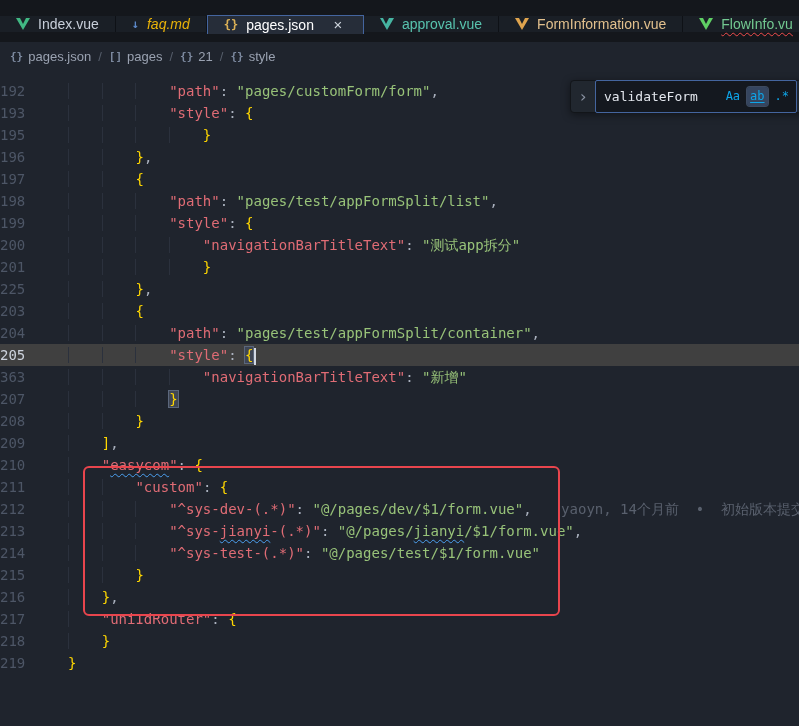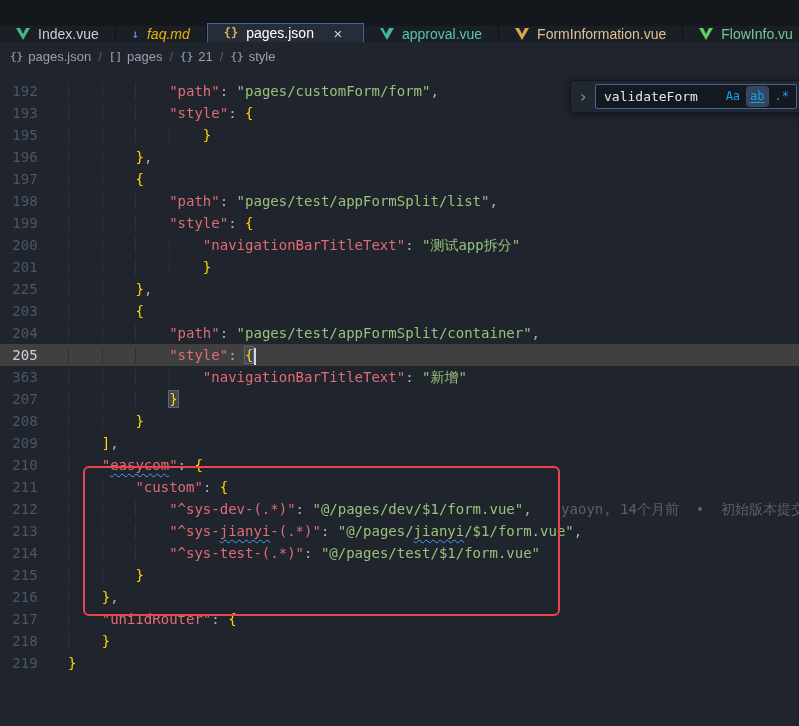--- a/index.html
+++ b/index.html
@@ -1,20 +1,20 @@
 <!DOCTYPE html>
 <html><head>
 <meta charset="utf-8">
 <style>
   *{box-sizing:border-box;margin:0;padding:0}
   html,body{width:799px;height:726px;overflow:hidden;background:#14171c}
   .window{width:799px;height:726px;position:relative;font-family:"Liberation Sans",sans-serif;background:#1f242d}
 
   
-  .tabbar{display:flex;align-items:flex-end;height:42px;padding-top:6px;background:#14171c;overflow:hidden;white-space:nowrap}
+  .tabbar{display:flex;align-items:center;height:42px;padding-top:6px;background:#14171c;overflow:hidden;white-space:nowrap}
   .tab{display:flex;align-items:center;gap:8px;padding:0 16px;background:#1a1f26;border-right:1px solid #0e1116;font-size:14px;color:#9aa2b1;flex:0 0 auto;cursor:pointer}
   .tab.active{background:#262d39;border:1px solid #44659f;border-bottom:none}
   .tab-label{white-space:nowrap}
   .err-sq{text-decoration:underline wavy #f14c4c;text-decoration-thickness:1px;text-underline-offset:3px}
   .tab-close{margin-left:7px;color:#ced4dd;font-size:15px;width:18px;height:18px;display:flex;align-items:center;justify-content:center;border-radius:3px}
   .vue-ico{position:relative;width:14px;height:12px;flex:0 0 auto}
   .vue-ico::before{content:"";position:absolute;left:0;top:0;border-left:7px solid transparent;border-right:7px solid transparent;border-top:12px solid var(--c,#41b883)}
   .vue-ico::after{content:"";position:absolute;left:3.5px;top:0;border-left:3.5px solid transparent;border-right:3.5px solid transparent;border-top:6px solid #1a1f26}
   .txt-ico{font-family:"DejaVu Sans Mono",monospace;font-size:12px;font-weight:bold;flex:0 0 auto}
 
@@ -22,40 +22,40 @@
   .breadcrumb{height:28px;display:flex;align-items:center;gap:7px;padding:0 10px;font-size:13px;color:#9aa2b1;background:#1f242d}
   .bc-item{display:flex;align-items:center;gap:5px;cursor:pointer}
   .bc-icon{color:#7d8aa0;font-family:"DejaVu Sans Mono",monospace;font-size:11px;font-weight:bold}
   .bc-sep{color:#565e6b}
 
   
   .editor{position:relative;height:656px;overflow:hidden;background:#1f242d;font-family:"DejaVu Sans Mono",monospace;font-size:14px}
   .lines{padding-top:10px}
   .row{display:flex;height:22px;line-height:22px}
   .row.active{background:#404040}
-  .ln{width:50px;flex:0 0 auto;text-align:center;color:#4d5666;user-select:none}
+  .ln{width:50px;flex:0 0 auto;text-align:left;color:#4d5666;user-select:none}
   .row.active .ln{color:#ccd2dc}
   .code{margin-left:18px;white-space:pre;color:#b6bdc9}
   .ind{white-space:pre;background-image:repeating-linear-gradient(to right,#2b313d 0,#2b313d 1px,transparent 1px,transparent 4ch)}
   .t-k{color:#e06c75}
   .t-s{color:#98c379}
   .t-p{color:#abb2bf}
   .t-b{color:#ffd700}
   .t-bm{background:#3f4654;box-shadow:0 0 0 1px #5b677c}
   .sq{text-decoration-line:underline;text-decoration-style:wavy;text-decoration-color:#4ba0f0;text-decoration-thickness:1px;text-underline-offset:3px}
   .t-blame{color:#59606d;margin-left:3.5ch}
   .cur{display:inline-block;width:2px;height:17px;background:#d2d8e2;vertical-align:middle;margin-left:1px}
 
   
   .anno{position:absolute;left:83px;top:396px;width:477px;height:150px;border:2px solid #e8454d;border-radius:6px;pointer-events:none;z-index:5}
 
   
   .findw{position:absolute;top:10px;left:570px;width:234px;height:33px;background:#21272f;border:1px solid #121519;border-radius:4px;display:flex;align-items:center;padding:0 6px;gap:6px;box-shadow:0 2px 8px rgba(0,0,0,.45);z-index:6}
   .find-chevron{color:#8a93a3;font-size:16px;width:12px;text-align:center;cursor:pointer;line-height:1}
-  .find-input{flex:1;height:25px;background:#14181f;border:1px solid #44659f;border-radius:2px;display:flex;align-items:center;padding:0 4px 0 8px;gap:4px}
+  .find-input{flex:1;height:33px;background:#14181f;border:1px solid #44659f;border-radius:2px;display:flex;align-items:center;padding:0 4px 0 8px;gap:4px}
   .find-text{color:#e3e7ee;font-size:13px;flex:1;white-space:nowrap;overflow:hidden}
   .find-opt{color:#0ea5e9;font-size:12px;font-family:"DejaVu Sans Mono",monospace;padding:2px 3px;border-radius:3px;cursor:pointer;line-height:1.2}
   .find-opt.on{background:rgba(94,124,172,.45);box-shadow:0 0 0 1px rgba(122,150,196,.4)}
   .find-opt.uw{text-decoration:underline;text-underline-offset:2px}
 </style>
 </head>
 <body>
 
 <div class="window">
   <div class="tabbar">

